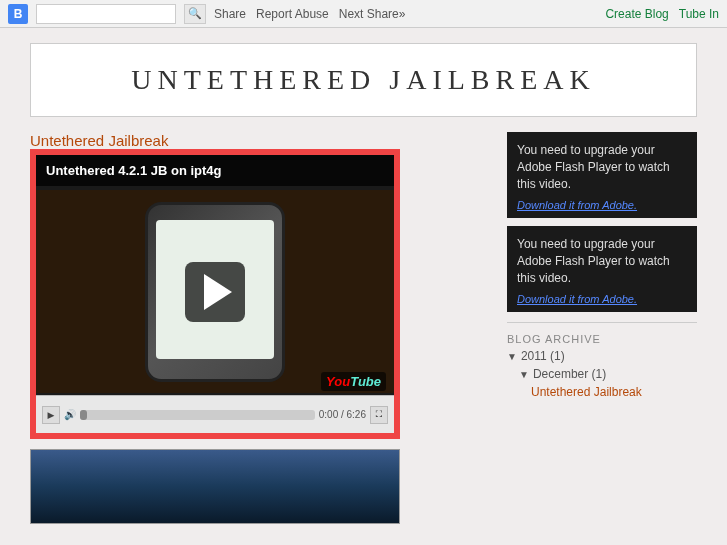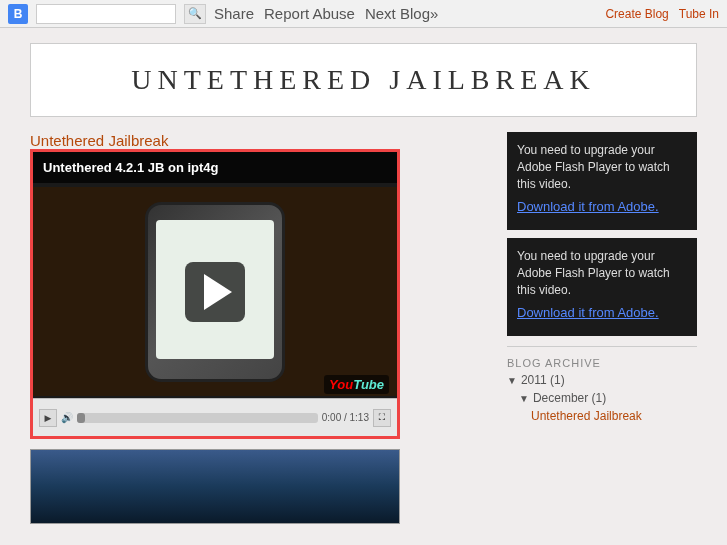--- a/index.html
+++ b/index.html
@@ -49,32 +49,32 @@
       display: flex;
       align-items: center;
       justify-content: center;
       cursor: pointer;
       font-size: 11px;
       color: #555;
     }
     #topbar-links {
       display: flex;
       gap: 10px;
-      font-size: 15px;
+      font-size: 12px;
       color: #555;
     }
     #topbar-links span {
       cursor: pointer;
     }
     #topbar-right {
       margin-left: auto;
       display: flex;
       gap: 10px;
       font-size: 12px;
-      color: #c2410c;
+      color: #15803d;
     }
     #topbar-right span { cursor: pointer; }
 
     
     #page-wrapper {
       background: #f0eded;
       padding: 0 0 20px 0;
     }
 
     
@@ -118,21 +118,21 @@
       font-size: 15px;
       color: #b5490a;
       margin-bottom: 8px;
       cursor: pointer;
       text-decoration: none;
     }
 
     
     .video-container {
       background: #1a1a1a;
-      border: 3px solid #ef4444;
+      border: 6px solid #ef4444;
       width: 370px;
       height: 290px;
       position: relative;
       margin-bottom: 10px;
     }
     .video-title-bar {
       background: rgba(0,0,0,0.7);
       color: white;
       font-size: 13px;
       padding: 8px 10px;
@@ -284,33 +284,34 @@
       flex-shrink: 0;
     }
 
     .flash-notice {
       background: #1a1a1a;
       color: #ddd;
       font-size: 12px;
       padding: 10px;
       margin-bottom: 8px;
       line-height: 1.4;
-      height: 98px;
+      height: 86px;
       display: flex;
       flex-direction: column;
       justify-content: flex-start;
     }
     .flash-notice-text {
       margin-bottom: 6px;
     }
     .flash-link {
       color: #5588ff;
       cursor: pointer;
       text-decoration: underline;
-      font-size: 13px;
+      font-size: 11px;
+      font-style: italic;
     }
 
     .sidebar-divider {
       border: none;
       border-top: 1px solid #ccc;
       margin: 10px 0;
     }
 
     .sidebar-section-title {
       font-size: 11px;
@@ -356,21 +357,21 @@
 
 <div id="topbar">
   <div id="topbar-logo">
     <span>B</span>
   </div>
   <input id="search-box" type="text" style="">
   <div id="search-icon-btn">🔍</div>
   <div id="topbar-links">
     <span>Share</span>
     <span>Report Abuse</span>
-    <span>Next Blog»</span>
+    <span>Next Share»</span>
   </div>
   <div id="topbar-right">
     <span>Create Blog</span>
     <span>Tube In</span>
   </div>
 </div>
 
 <div id="page-wrapper">
 
   <div id="blog-header">
@@ -401,21 +402,21 @@
             <span style="color:red">You</span><span style="color:#5eead4">Tube</span>
           </span>
         </div>
 
         <div class="video-controls">
           <div class="ctrl-btn">▶</div>
           <div class="vol-icon">🔊</div>
           <div class="progress-bar-container">
             <div class="progress-bar-fill"></div>
           </div>
-          <div class="time-display">0:00 / 1:13</div>
+          <div class="time-display">0:00 / 6:26</div>
           <div class="ctrl-expand">⛶</div>
         </div>
       </div>
 
       
       <div class="post-thumbnail"></div>
     </div>
 
     <div id="sidebar">
 

